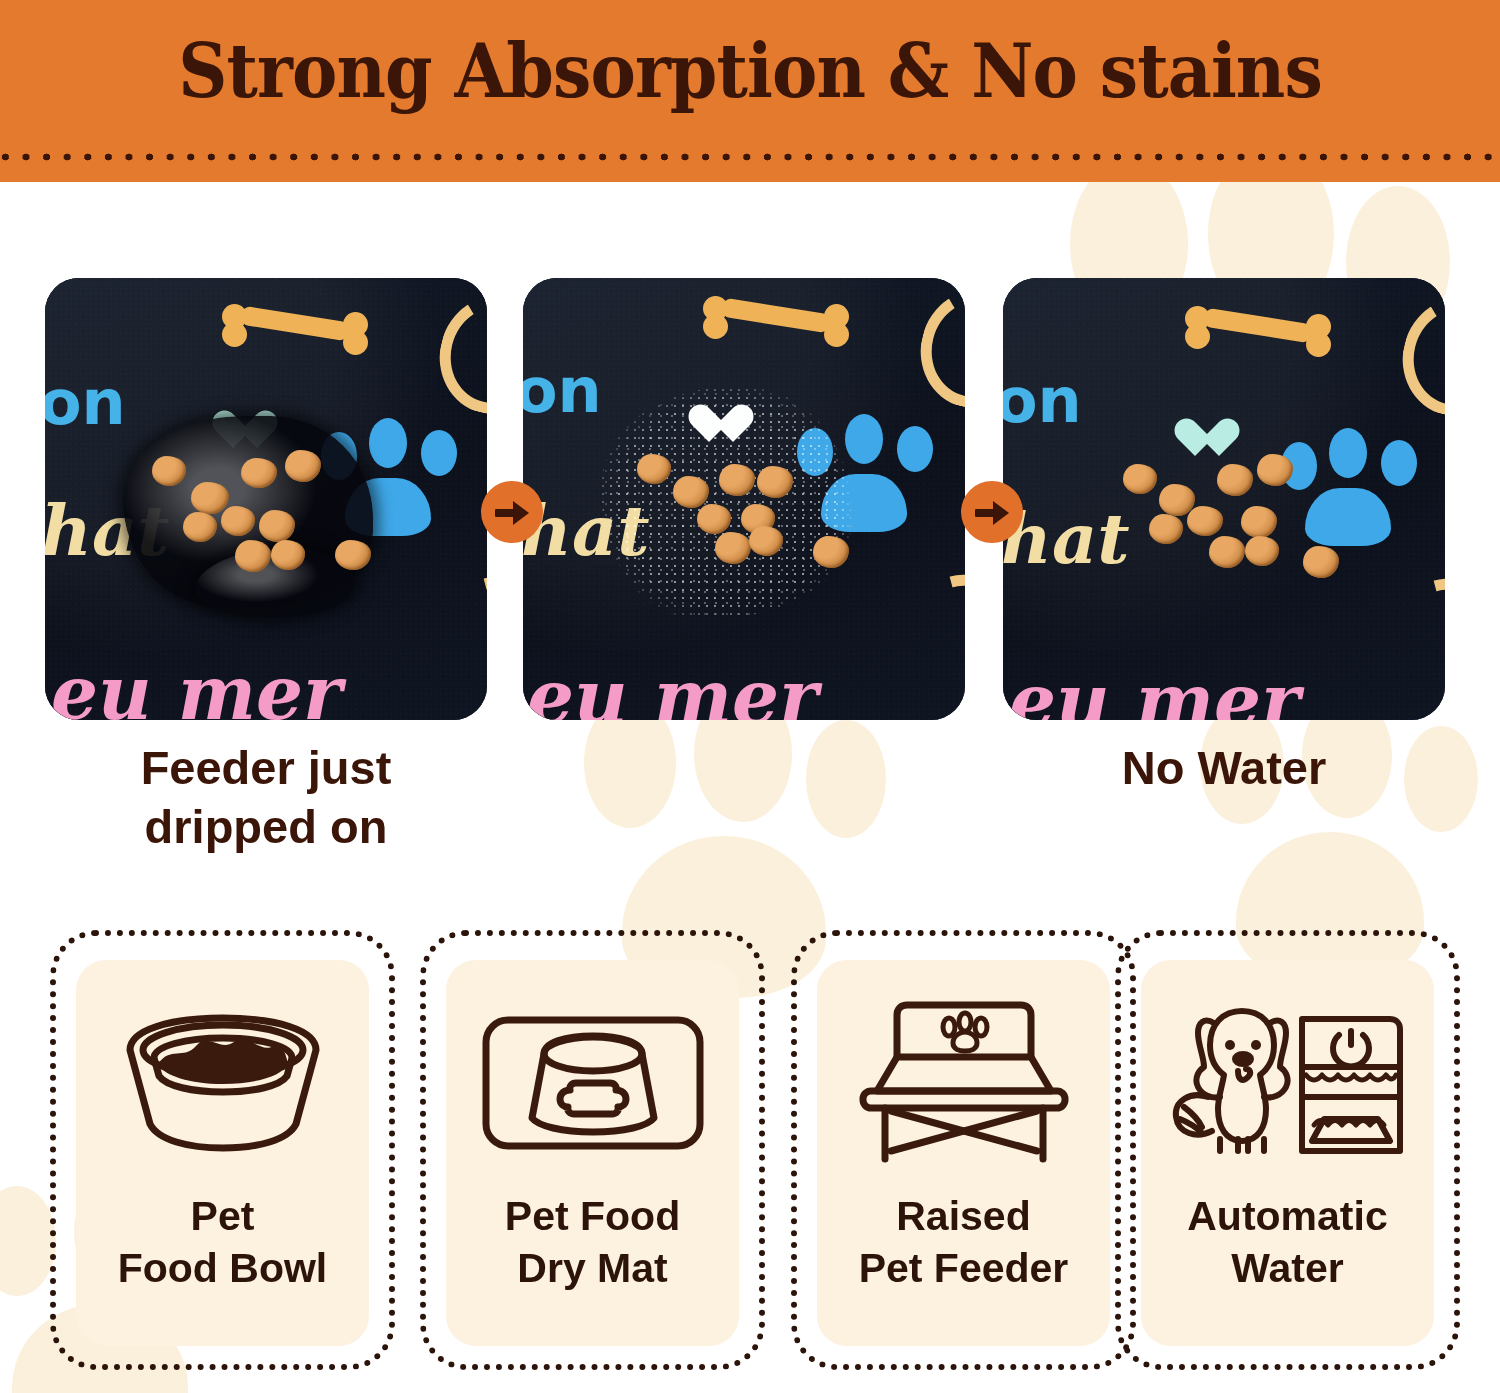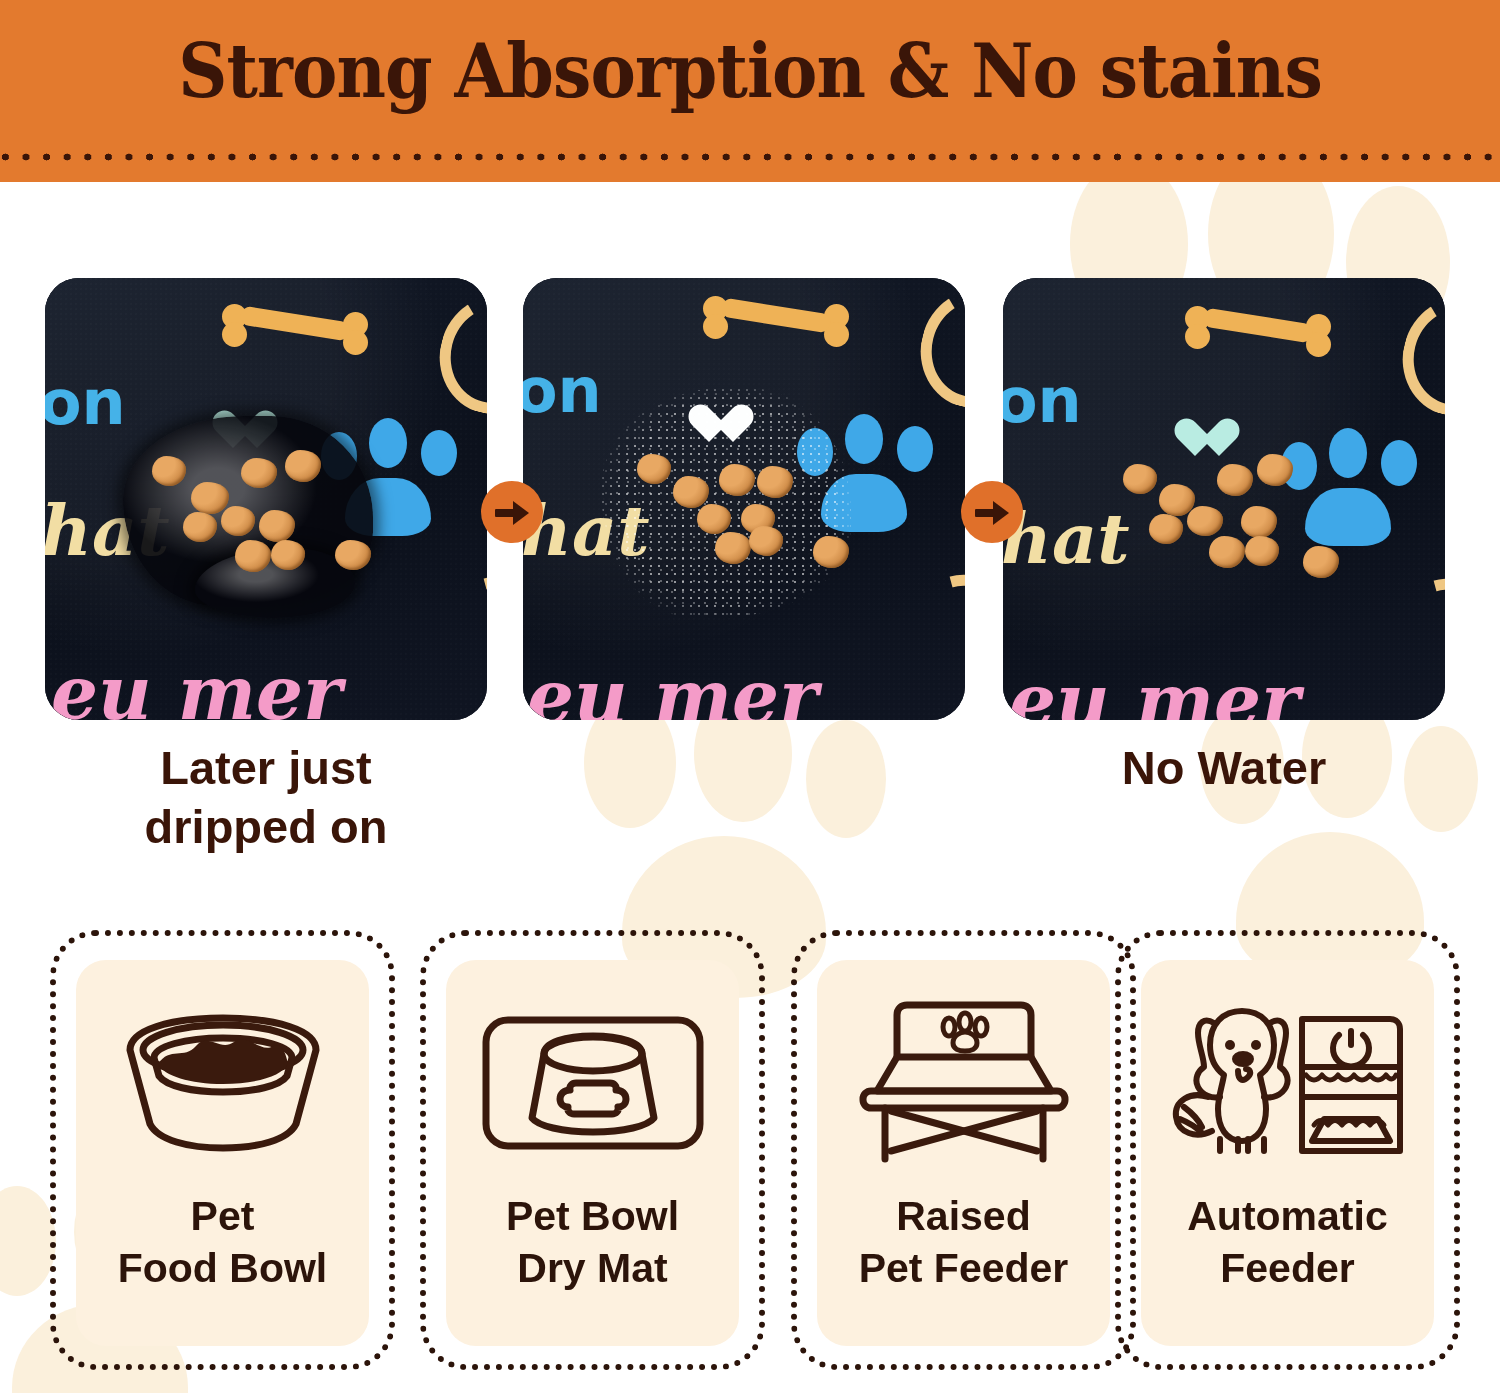--- a/index.html
+++ b/index.html
@@ -491,21 +491,21 @@
 <div class="arrow-btn a1">
   <div class="shaft"></div>
     <div class="head"></div>
 </div>
 <div class="arrow-btn a2">
   <div class="shaft"></div>
     <div class="head"></div>
 </div>
 
 <div class="captions">
-  <div class="caption c1">Later just
+  <div class="caption c1">Feeder just
 dripped on</div>
   <div class="caption c3">No Water</div>
 </div>
 
 <div class="cards">
 
   <div class="card k1">
     <div class="card-inner">
       <div class="card-icon">
         <svg width="230" height="150" viewBox="0 0 230 150" fill="none" stroke="#3A1A0D" stroke-width="7" stroke-linecap="round" stroke-linejoin="round">
@@ -523,21 +523,21 @@
   <div class="card k2">
     <div class="card-inner">
       <div class="card-icon">
         <svg width="230" height="150" viewBox="0 0 230 150" fill="none" stroke="#3A1A0D" stroke-width="7" stroke-linecap="round" stroke-linejoin="round">
           <rect x="8" y="14" width="214" height="126" rx="22"></rect>
           <path d="M66 48 C66 36 88 30 115 30 C142 30 164 36 164 48 L176 112 C170 120 146 126 115 126 C84 126 60 120 54 112 Z"></path>
           <ellipse cx="115" cy="48" rx="49" ry="17"></ellipse>
           <path d="M92 84 C86 84 82 88 82 93 C82 98 86 101 90 101 C89 105 92 108 96 108 L134 108 C138 108 141 105 140 101 C144 101 148 98 148 93 C148 88 144 84 138 84 C139 80 136 77 132 77 L98 77 C94 77 91 80 92 84 Z"></path>
         </svg>
       </div>
-      <div class="card-label">Pet Bowl
+      <div class="card-label">Pet Food
 Dry Mat</div>
     </div>
   </div>
 
   <div class="card k3">
     <div class="card-inner">
       <div class="card-icon">
         <svg width="230" height="165" viewBox="0 0 230 165" fill="none" stroke="#3A1A0D" stroke-width="7" stroke-linecap="round" stroke-linejoin="round">
           <path d="M48 58 L48 16 C48 10 52 6 58 6 L172 6 C178 6 182 10 182 16 L182 58"></path>
           <path d="M48 58 L28 92 L202 92 L182 58 Z"></path>
@@ -582,16 +582,16 @@
           <path d="M138 74 q8 10 16 0 q8 10 16 0 q8 10 16 0 q8 10 16 0 q8 10 16 0 q6 8 10 0" stroke-width="5"></path>
           <path d="M156 118 L210 118 L222 140 L144 140 Z"></path>
           <path d="M146 124 q7 -9 14 0 q7 -9 14 0 q7 -9 14 0 q7 -9 14 0 q7 -9 14 0" stroke-width="5"></path>
           <g stroke-width="6">
             <path d="M183 30 L183 44"></path>
             <path d="M171 34 A18 18 0 1 0 195 34"></path>
           </g>
         </svg>
       </div>
       <div class="card-label">Automatic
-Feeder</div>
+Water</div>
     </div>
   </div>
 </div>
 
 </body></html>

